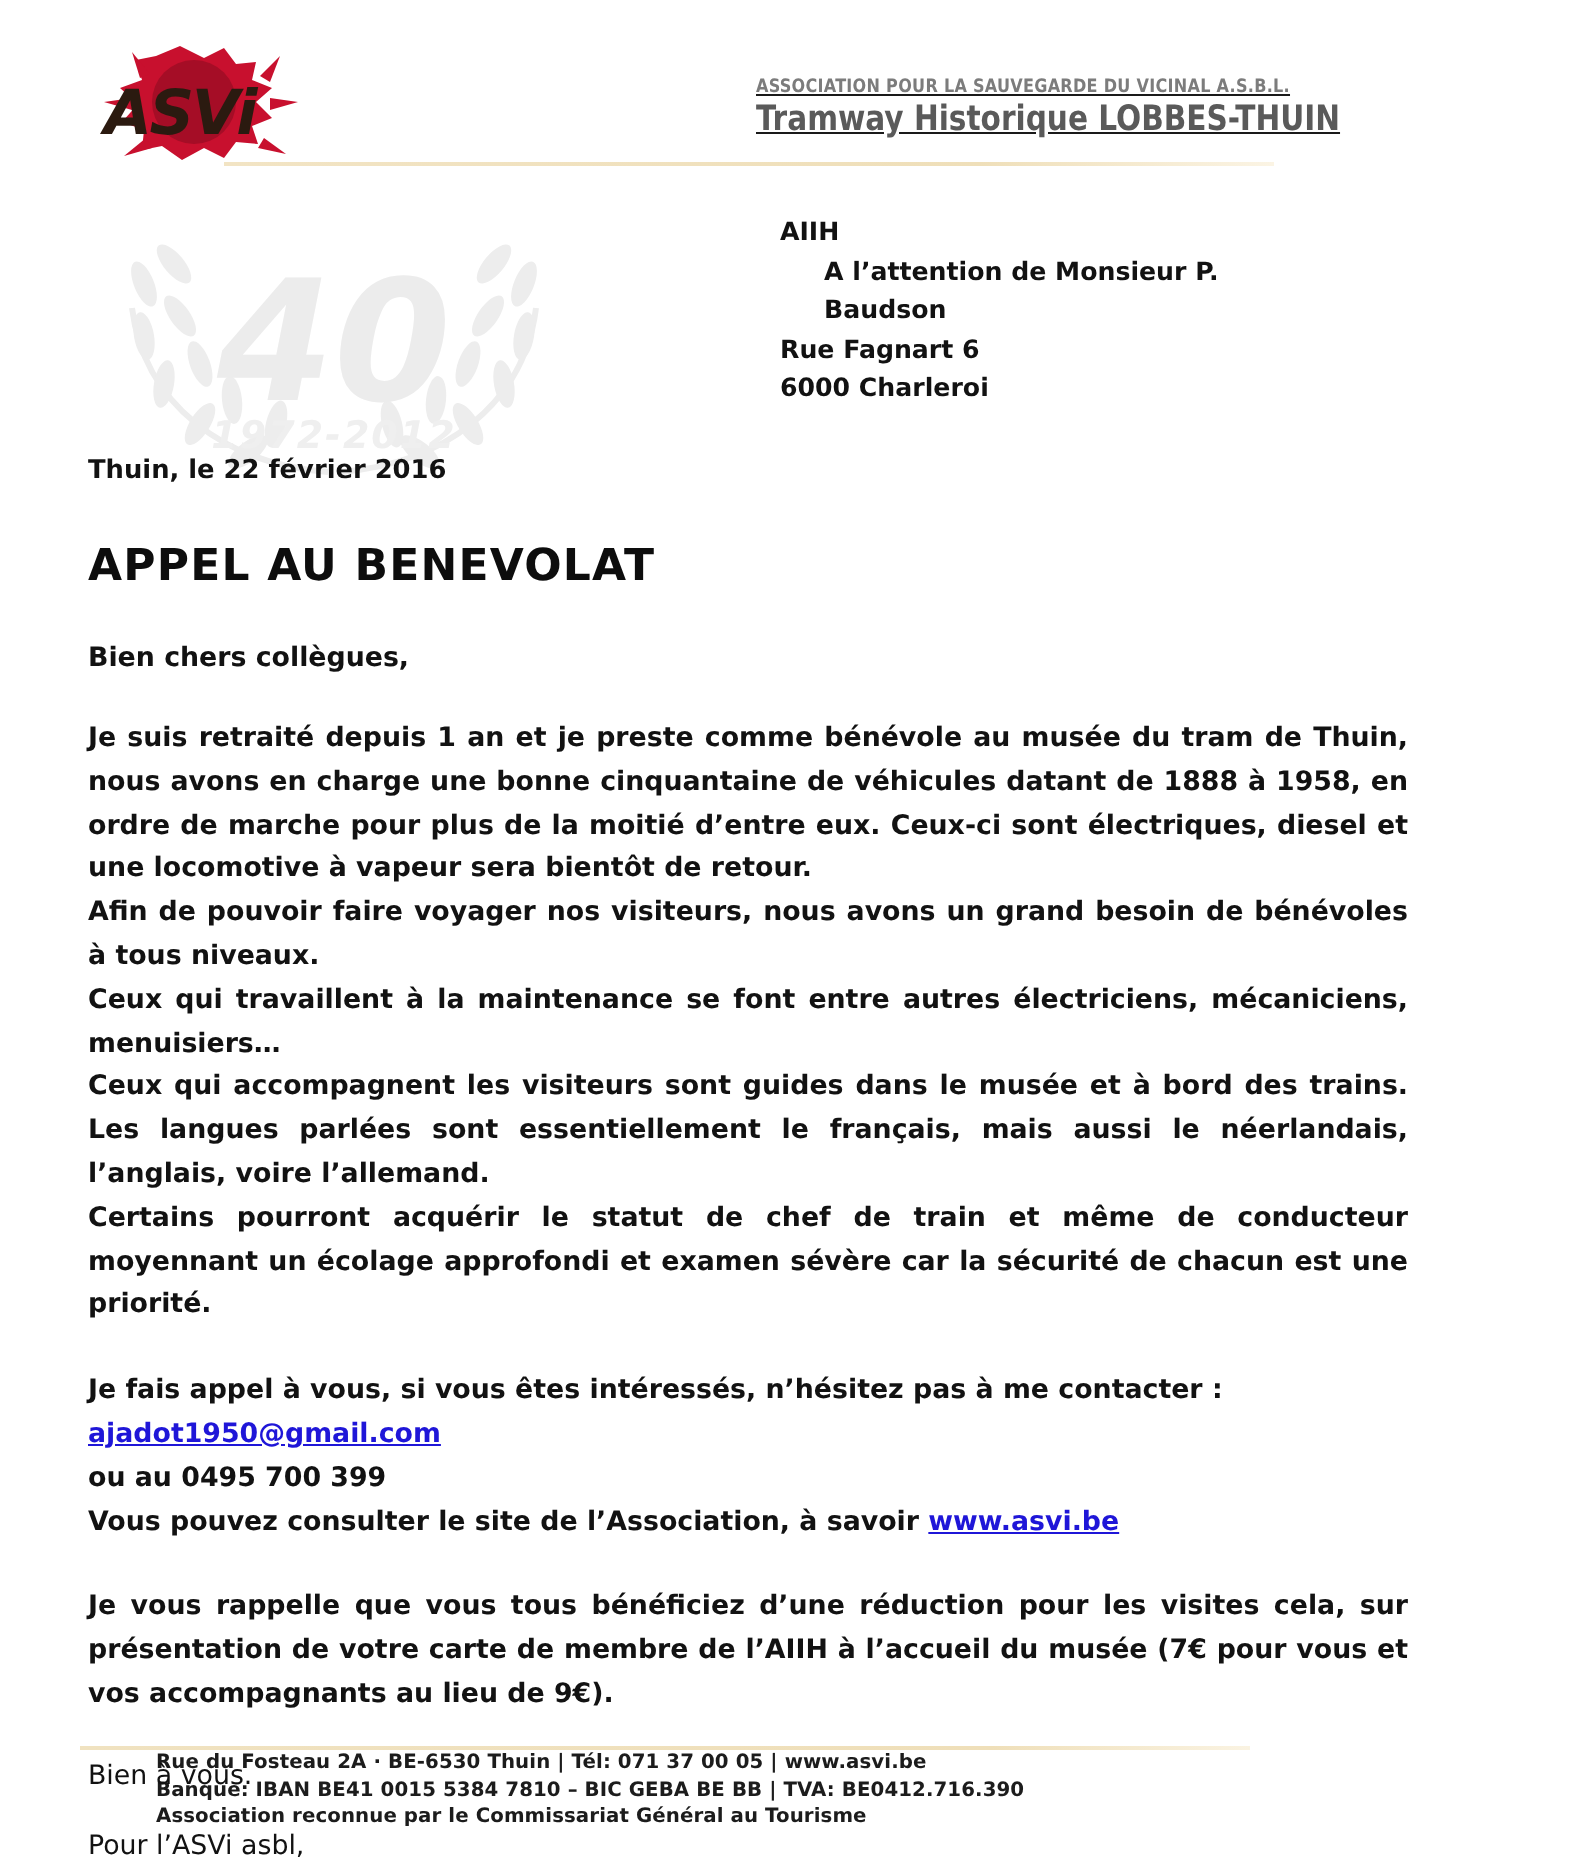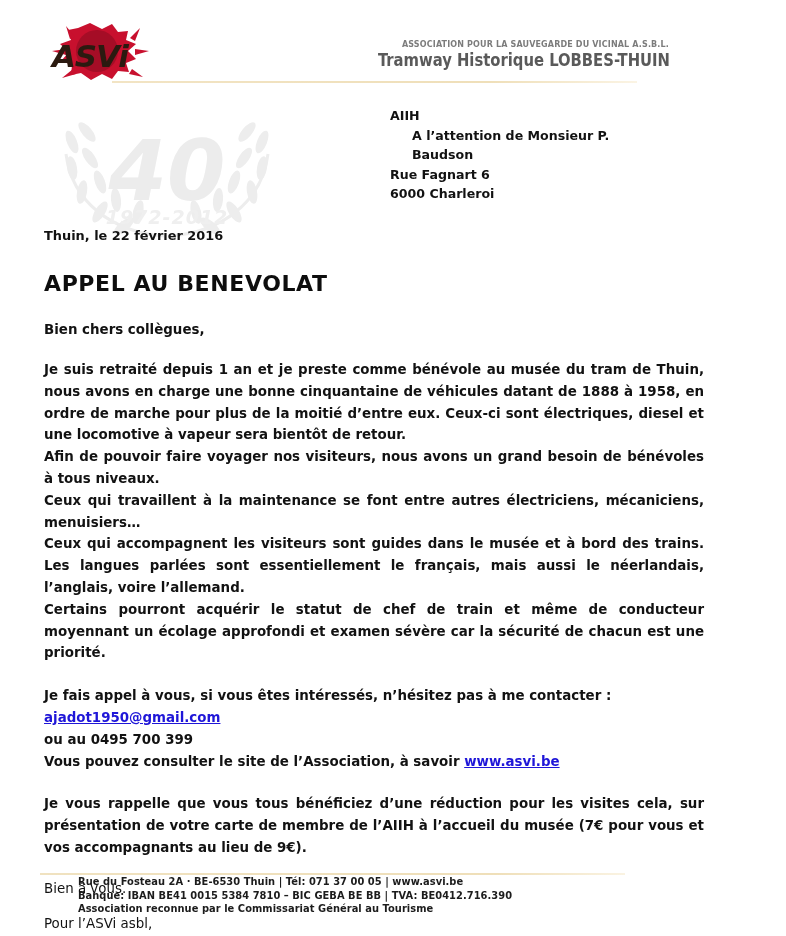--- a/index.html
+++ b/index.html
@@ -36,21 +36,22 @@
     width: 112px;
     height: 68px;
   }
   .logo svg { display: block; }
 
   .org-titles {
     position: absolute;
     left: 378px;
     top: 38px;
     width: 300px;
-    text-align: right;
+    text-align: left;
+    text-decoration: underline;
   }
   .org-line1 {
     font-family: "DejaVu Sans Condensed", "Liberation Sans Narrow", "Liberation Sans", sans-serif;
     font-size: 9.2px;
     font-weight: 700;
     letter-spacing: 0.15px;
     color: #7c7c7c;
     white-space: nowrap;
     transform: scaleX(0.97);
     transform-origin: left center;

